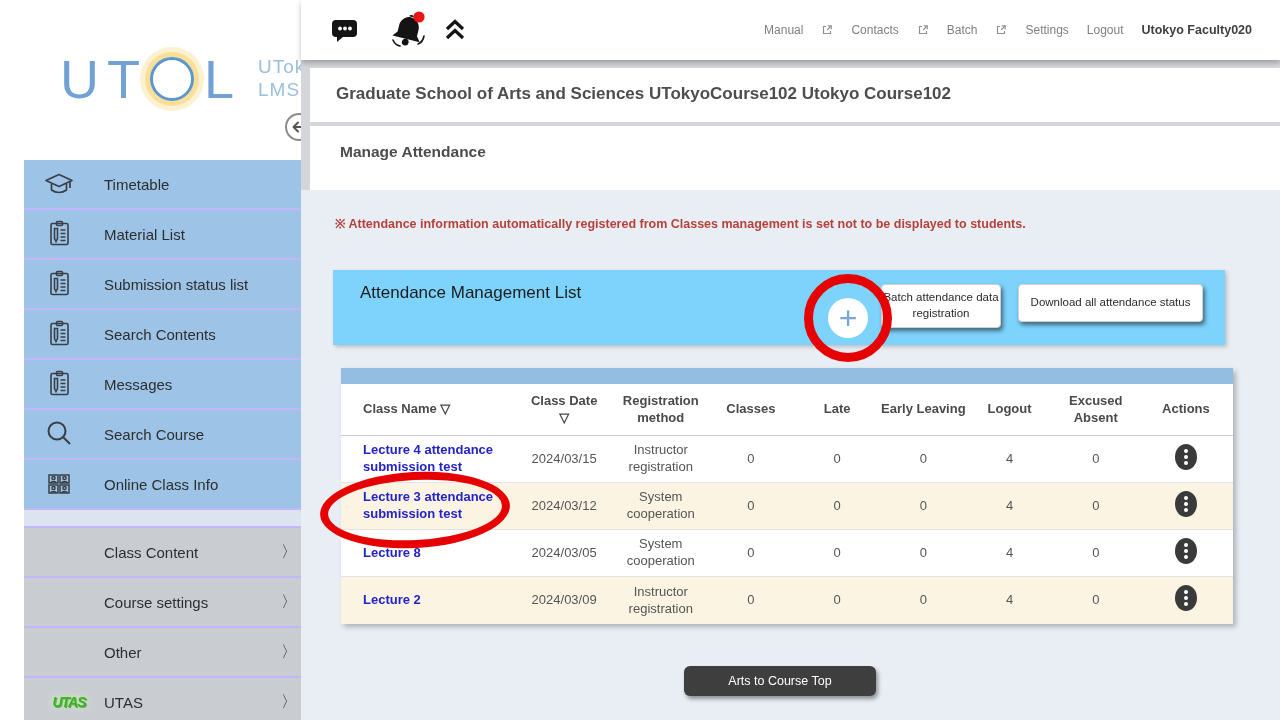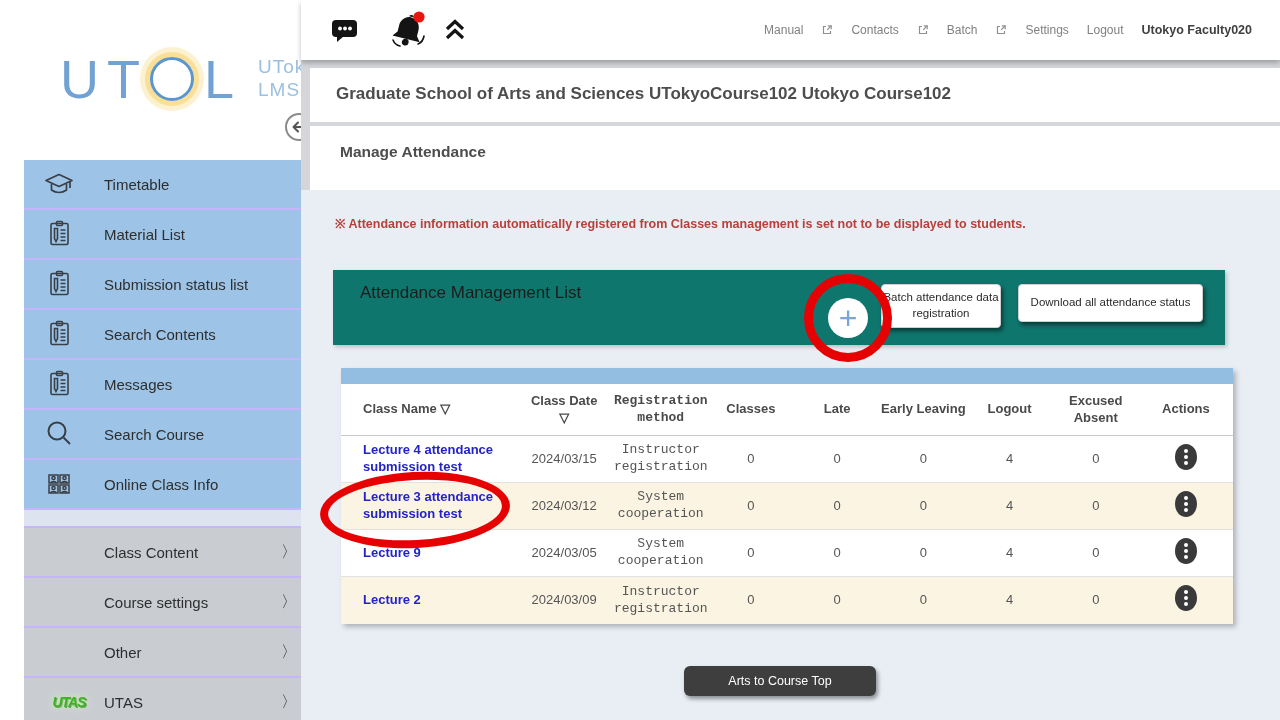--- a/index.html
+++ b/index.html
@@ -40,21 +40,21 @@
 
   .band { position:absolute; left:9px; width:970px; background:#fff; }
   .band-course { top:68px; height:54px; }
   .band-course .band-text { padding:16px 0 0 26px; font-size:17px; font-weight:bold; color:#4d4d4d; }
   .band-section { top:126px; height:64px; }
   .band-section .band-text { padding:17px 0 0 30px; font-size:15.5px; font-weight:bold; color:#4d4d4d; }
 
   .content { position:absolute; left:0; top:190px; width:979px; height:530px; background:#E9EEF5; }
   .notice { position:absolute; left:34px; top:25px; font-size:12.5px; font-weight:bold; color:#B5423A; }
 
-  .panel { position:absolute; left:32px; top:80px; width:892px; height:75px; background:#0f766e; box-shadow:2px 2px 4px rgba(0,0,0,.2); }
+  .panel { position:absolute; left:32px; top:80px; width:892px; height:75px; background:#7dd3fc; box-shadow:2px 2px 4px rgba(0,0,0,.2); }
   .panel-title { position:absolute; left:27px; top:13px; font-size:17px; color:#1c1c1c; }
   .plus-btn { position:absolute; left:495px; top:28px; width:40px; height:40px; border-radius:50%; background:#fff; border:none;
               color:#79A6D6; font-size:32px; line-height:36px; text-align:center; cursor:pointer; font-weight:400; }
   .btn-white { position:absolute; background:#fff; border:1px solid #d0d0d0; border-radius:4px; font-size:11.5px; color:#2b2b2b;
                box-shadow:2px 3px 4px rgba(0,0,0,.5); cursor:pointer; font-family:"Liberation Sans",sans-serif;
                display:flex; align-items:center; justify-content:center; text-align:center; line-height:1.35; }
   .btn-batch { left:580px; top:94px; width:120px; height:44px; }
   .btn-download { left:717px; top:94px; width:185px; height:38px; }
 
   
@@ -68,21 +68,21 @@
   .table-topstrip { height:16px; background:#93BDE1; }
   .trow { display:flex; align-items:center; }
   .thead { height:52px; border-bottom:1px solid #c9c9c9; background:#fff; }
   .th { font-size:13px; font-weight:bold; color:#4a4a4a; text-align:center; line-height:1.3; }
   .td { font-size:13px; color:#555; text-align:center; line-height:1.3; }
   .tbody-row { height:47px; border-bottom:1px solid #e2e2e2; background:#fff; }
   .tbody-row.alt { background:#FBF4E3; }
   .tbody-row:last-child { border-bottom:none; }
   .col-name { width:175px; text-align:left; padding-left:22px; }
   .col-date { width:100px; }
-  .col-method { width:95px;font-family:Liberation Mono, monospace; }
+  .col-method { width:95px; }
   .col-n { width:87px; }
   .col-actions { width:95px; }
   .class-link { font-size:13px; font-weight:bold; color:#2323C8; text-decoration:none; cursor:pointer; display:inline-block; }
   .kebab-btn { background:none; border:none; cursor:pointer; display:inline-flex; }
 
   .back-btn { position:absolute; left:383px; top:476px; width:192px; height:30px; background:#3E3E3E; color:#fff;
               font-size:12.5px; border:none; border-radius:6px; box-shadow:2px 3px 4px rgba(0,0,0,.4); cursor:pointer;
               font-family:"Liberation Sans",sans-serif; }
 </style>
 </head>
@@ -356,21 +356,21 @@
                   <ellipse cx="12" cy="14" rx="11" ry="13" fill="#3A3A3A"></ellipse>
                   <circle cx="12" cy="8" r="2" fill="#fff"></circle>
                   <circle cx="12" cy="14" r="2" fill="#fff"></circle>
                   <circle cx="12" cy="20" r="2" fill="#fff"></circle>
                 </svg>
             </button>
           </div>
         </div>
 
         <div class="trow tbody-row">
-          <div class="td col-name"><a class="class-link">Lecture 9</a></div>
+          <div class="td col-name"><a class="class-link">Lecture 8</a></div>
           <div class="td col-date">2024/03/05</div>
           <div class="td col-method">System cooperation</div>
           <div class="td col-n">0</div>
           <div class="td col-n">0</div>
           <div class="td col-n">0</div>
           <div class="td col-n">4</div>
           <div class="td col-n">0</div>
           <div class="td col-actions">
             <button class="kebab-btn">
               <svg width="24" height="28" viewBox="0 0 24 28">

